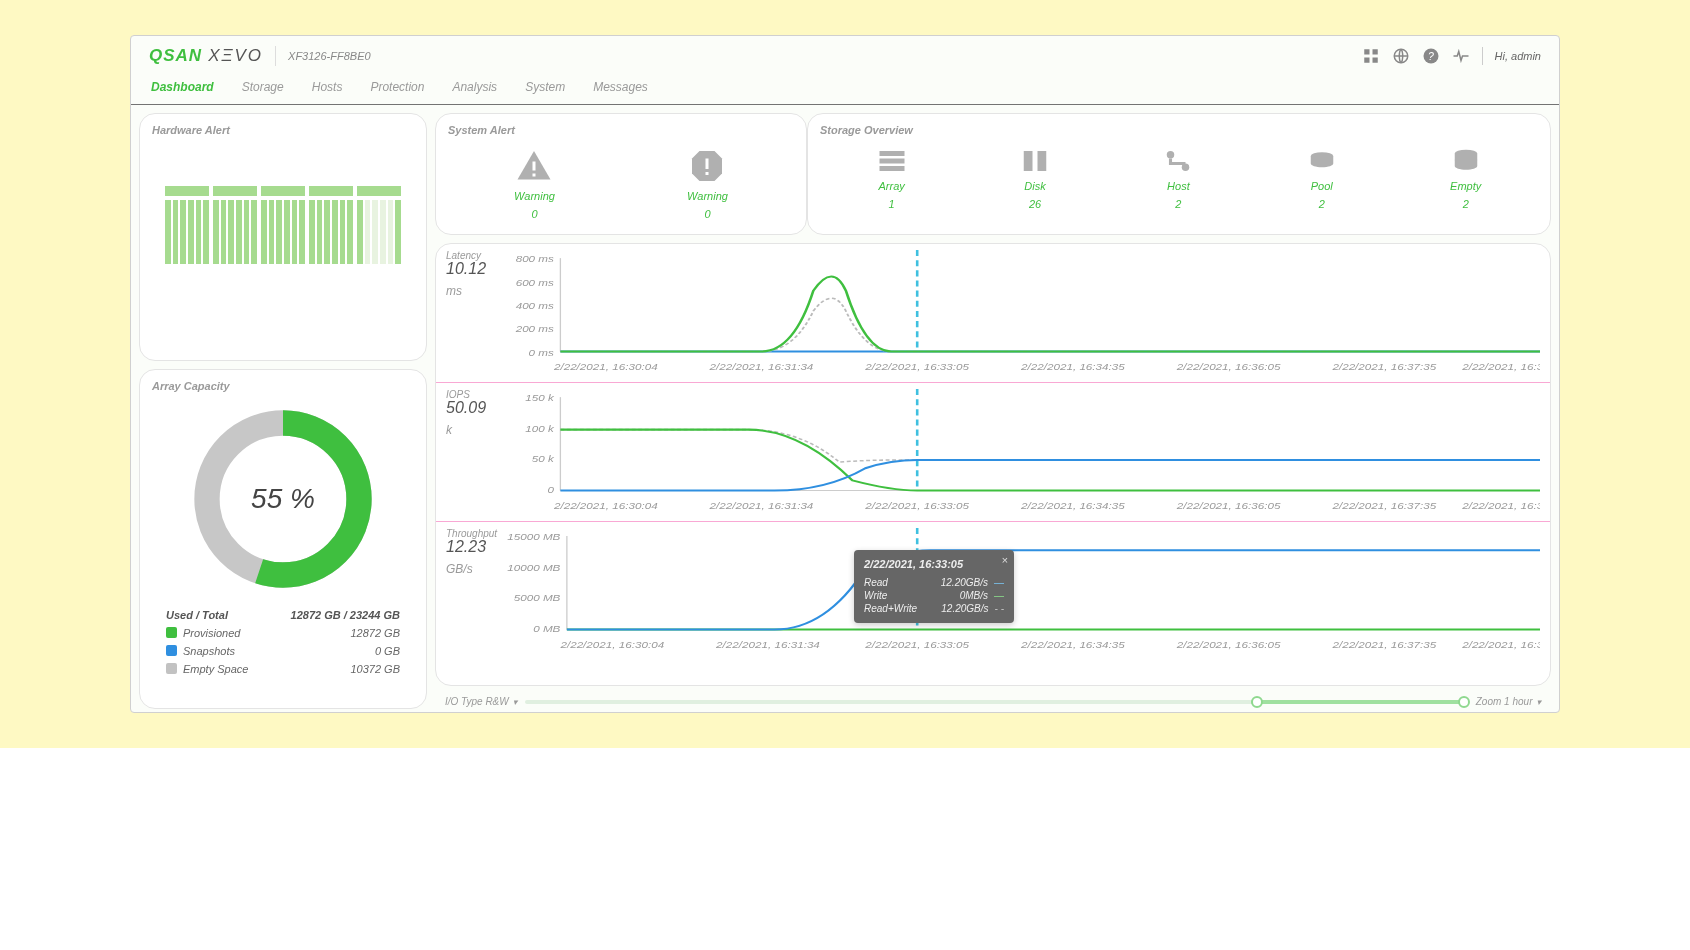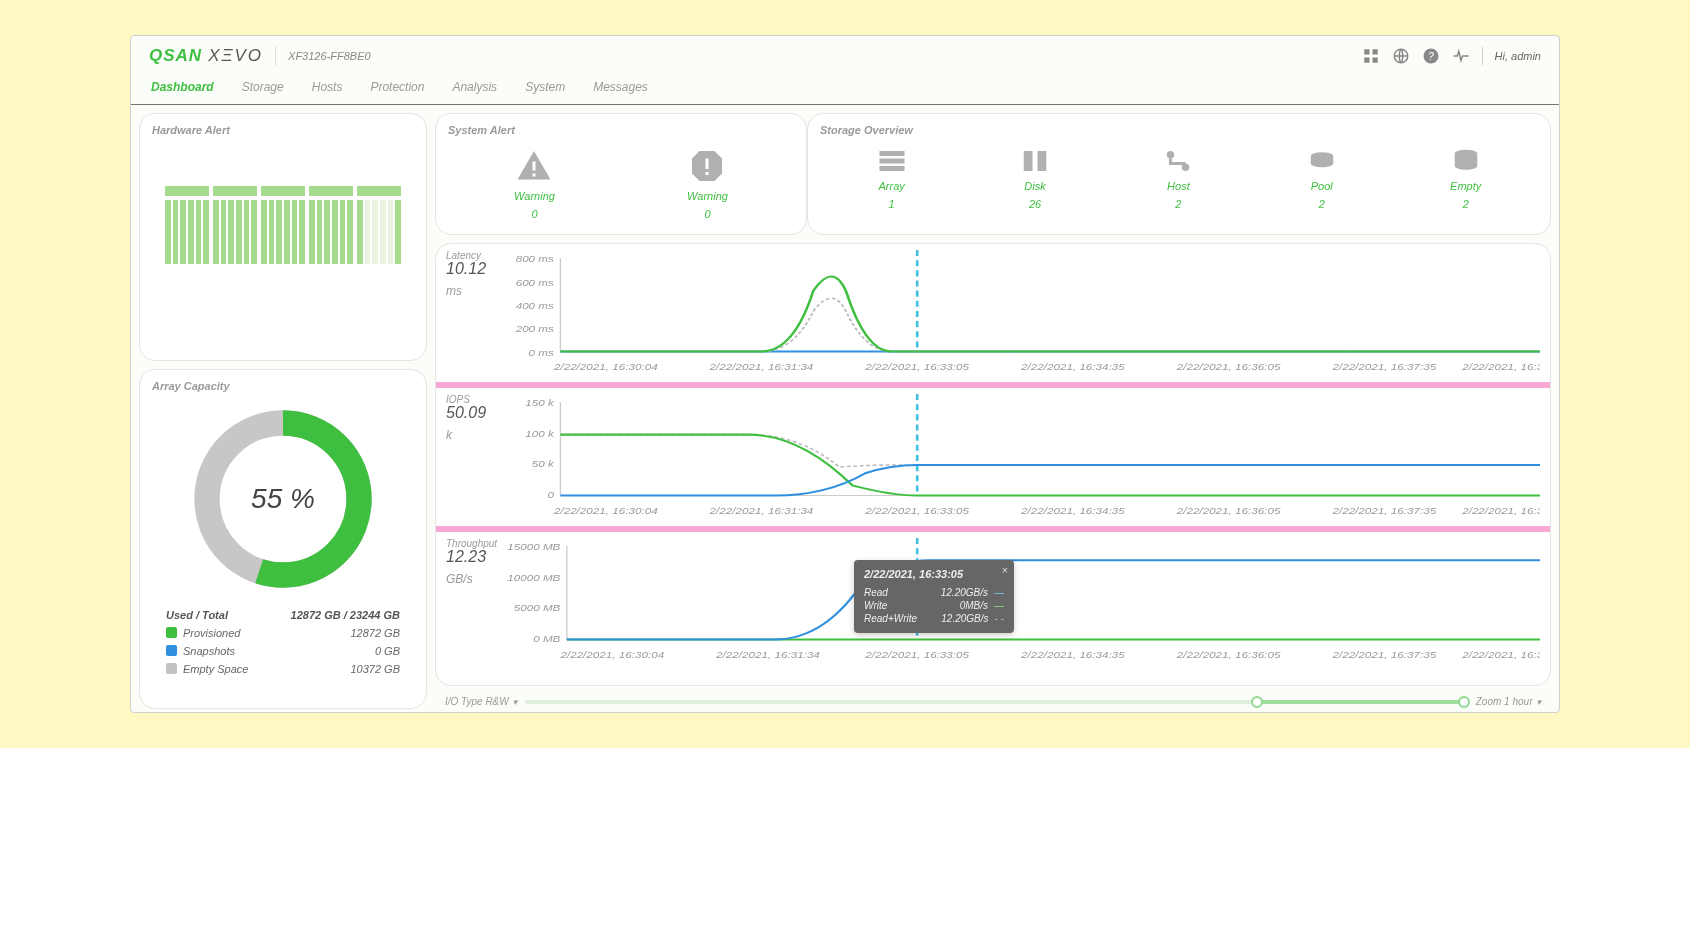--- a/index.html
+++ b/index.html
@@ -58,21 +58,21 @@
 .cap-row { display: flex; align-items: flex-start; font-size: 11px; color: #666; padding: 3px 0; }
 .cap-row .swatch { width: 11px; height: 11px; margin-right: 6px; border-radius: 2px; }
 .cap-row .spacer { flex: 1; }
 .cap-row.header { font-weight: 600; color: #555; }
 .sw-green { background: #3fbf3f; }
 .sw-blue { background: #2f8fe0; }
 .sw-grey { background: #c2c2c2; }
 
 
 .charts-card { grid-column: 2; grid-row: 2 / span 2; padding: 0; }
-.chart-block { border-bottom: 6px solid #f9a8d4; padding: 6px 10px 0; position: relative; }
+.chart-block { border-bottom: 1px solid #f9a8d4; padding: 6px 10px 0; position: relative; }
 .chart-block:last-child { border-bottom: none; }
 .chart-label { font-size: 10px; color: #9a9a9a; position: absolute; left: 10px; top: 6px; }
 .chart-value { position: absolute; left: 10px; top: 16px; font-size: 16px; color: #555; }
 .chart-unit { position: absolute; left: 10px; top: 40px; font-size: 12px; color: #9a9a9a; }
 .chart-body { margin-left: 56px; position: relative; }
 .chart-plot { width: 100%; display: block; }
 .y-tick { font-size: 9px; fill: #9a9a9a; text-anchor: end; }
 .x-tick { font-size: 9px; fill: #9a9a9a; text-anchor: middle; }
 .axis-line { stroke: #ccc; stroke-width: 1; }
 .series-green { stroke: #3fbf3f; stroke-width: 2; fill: none; }

